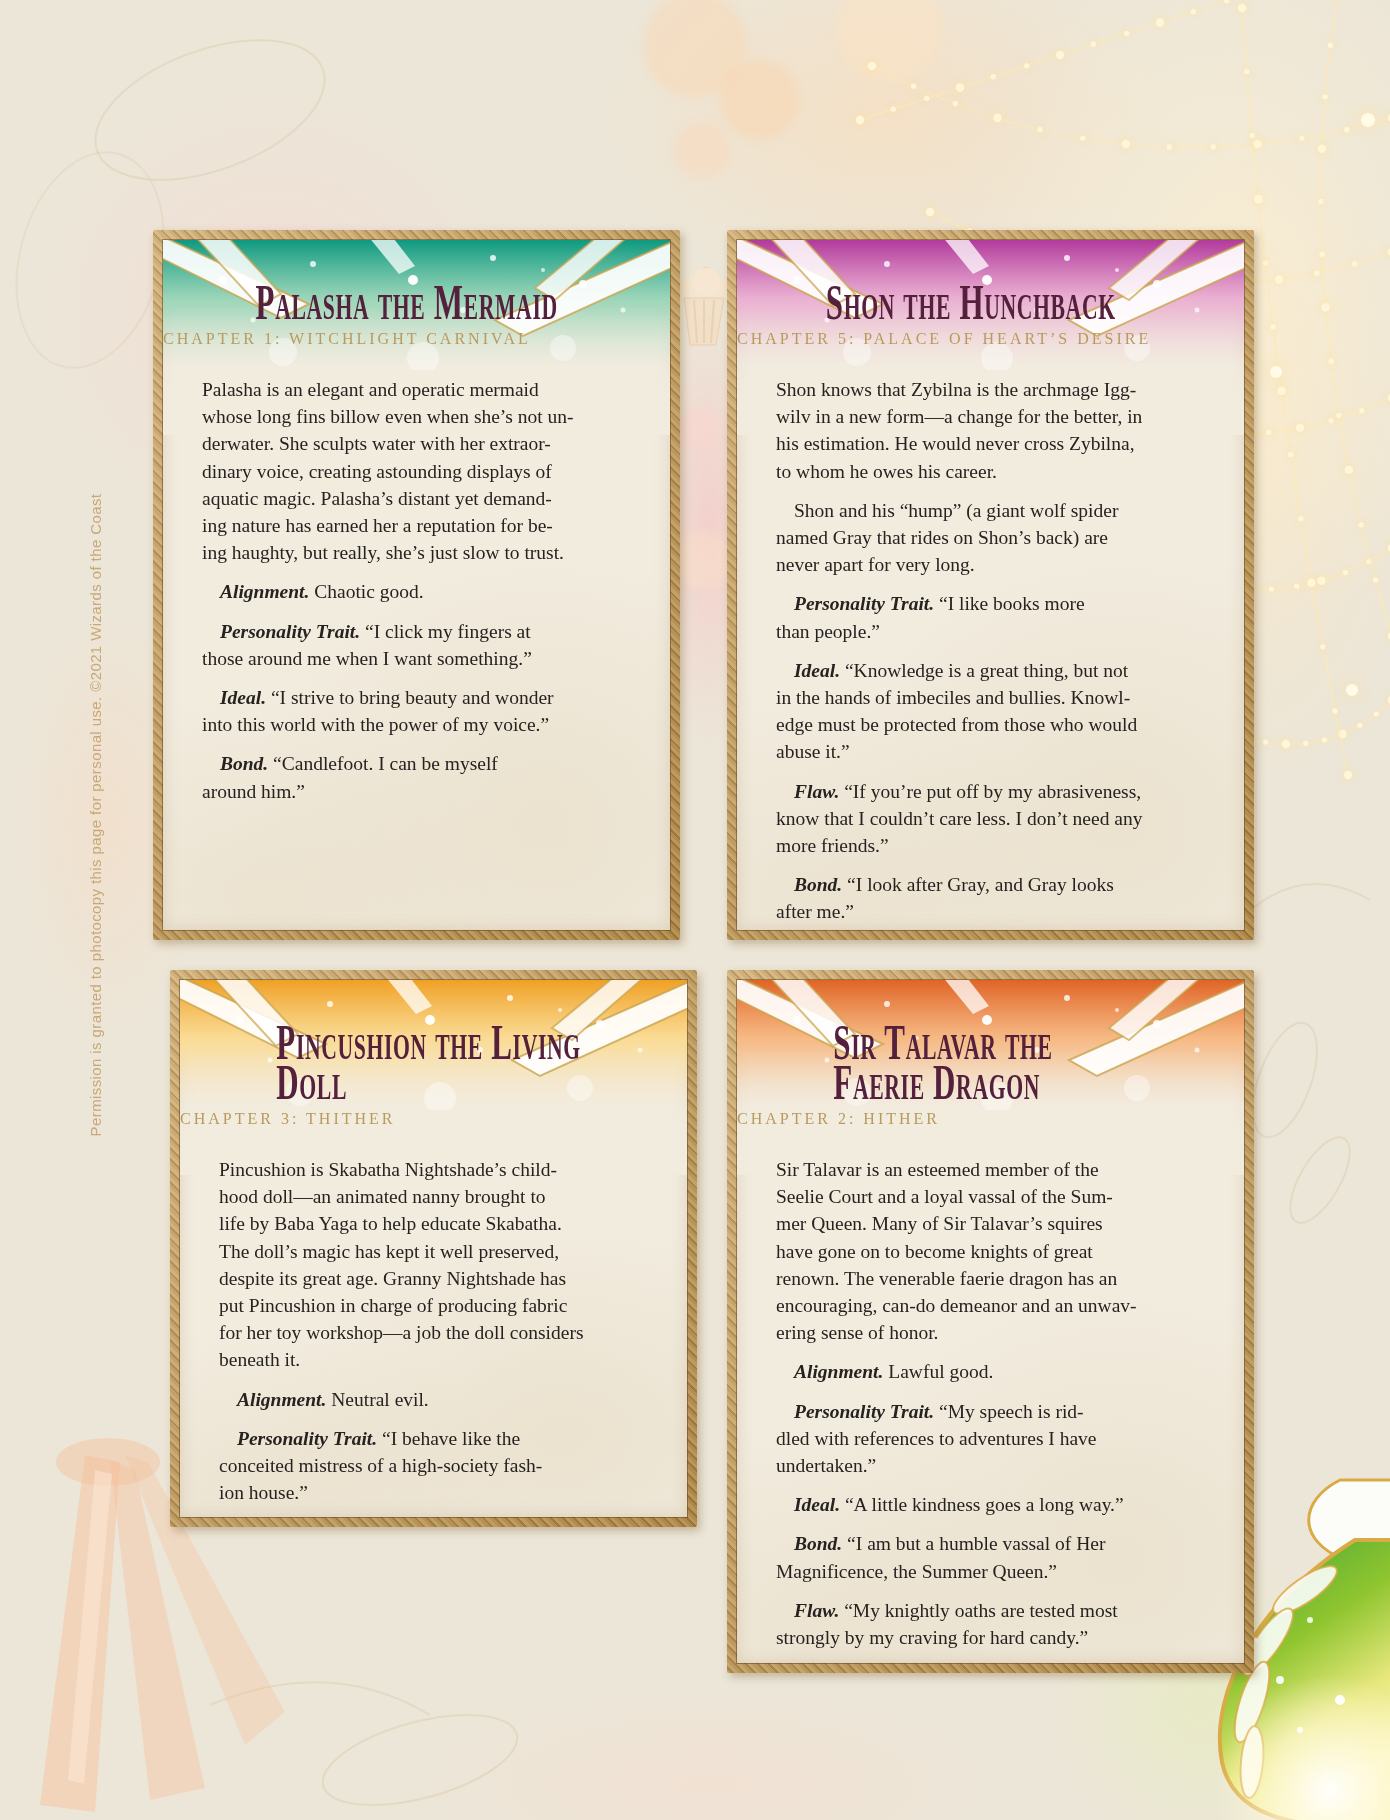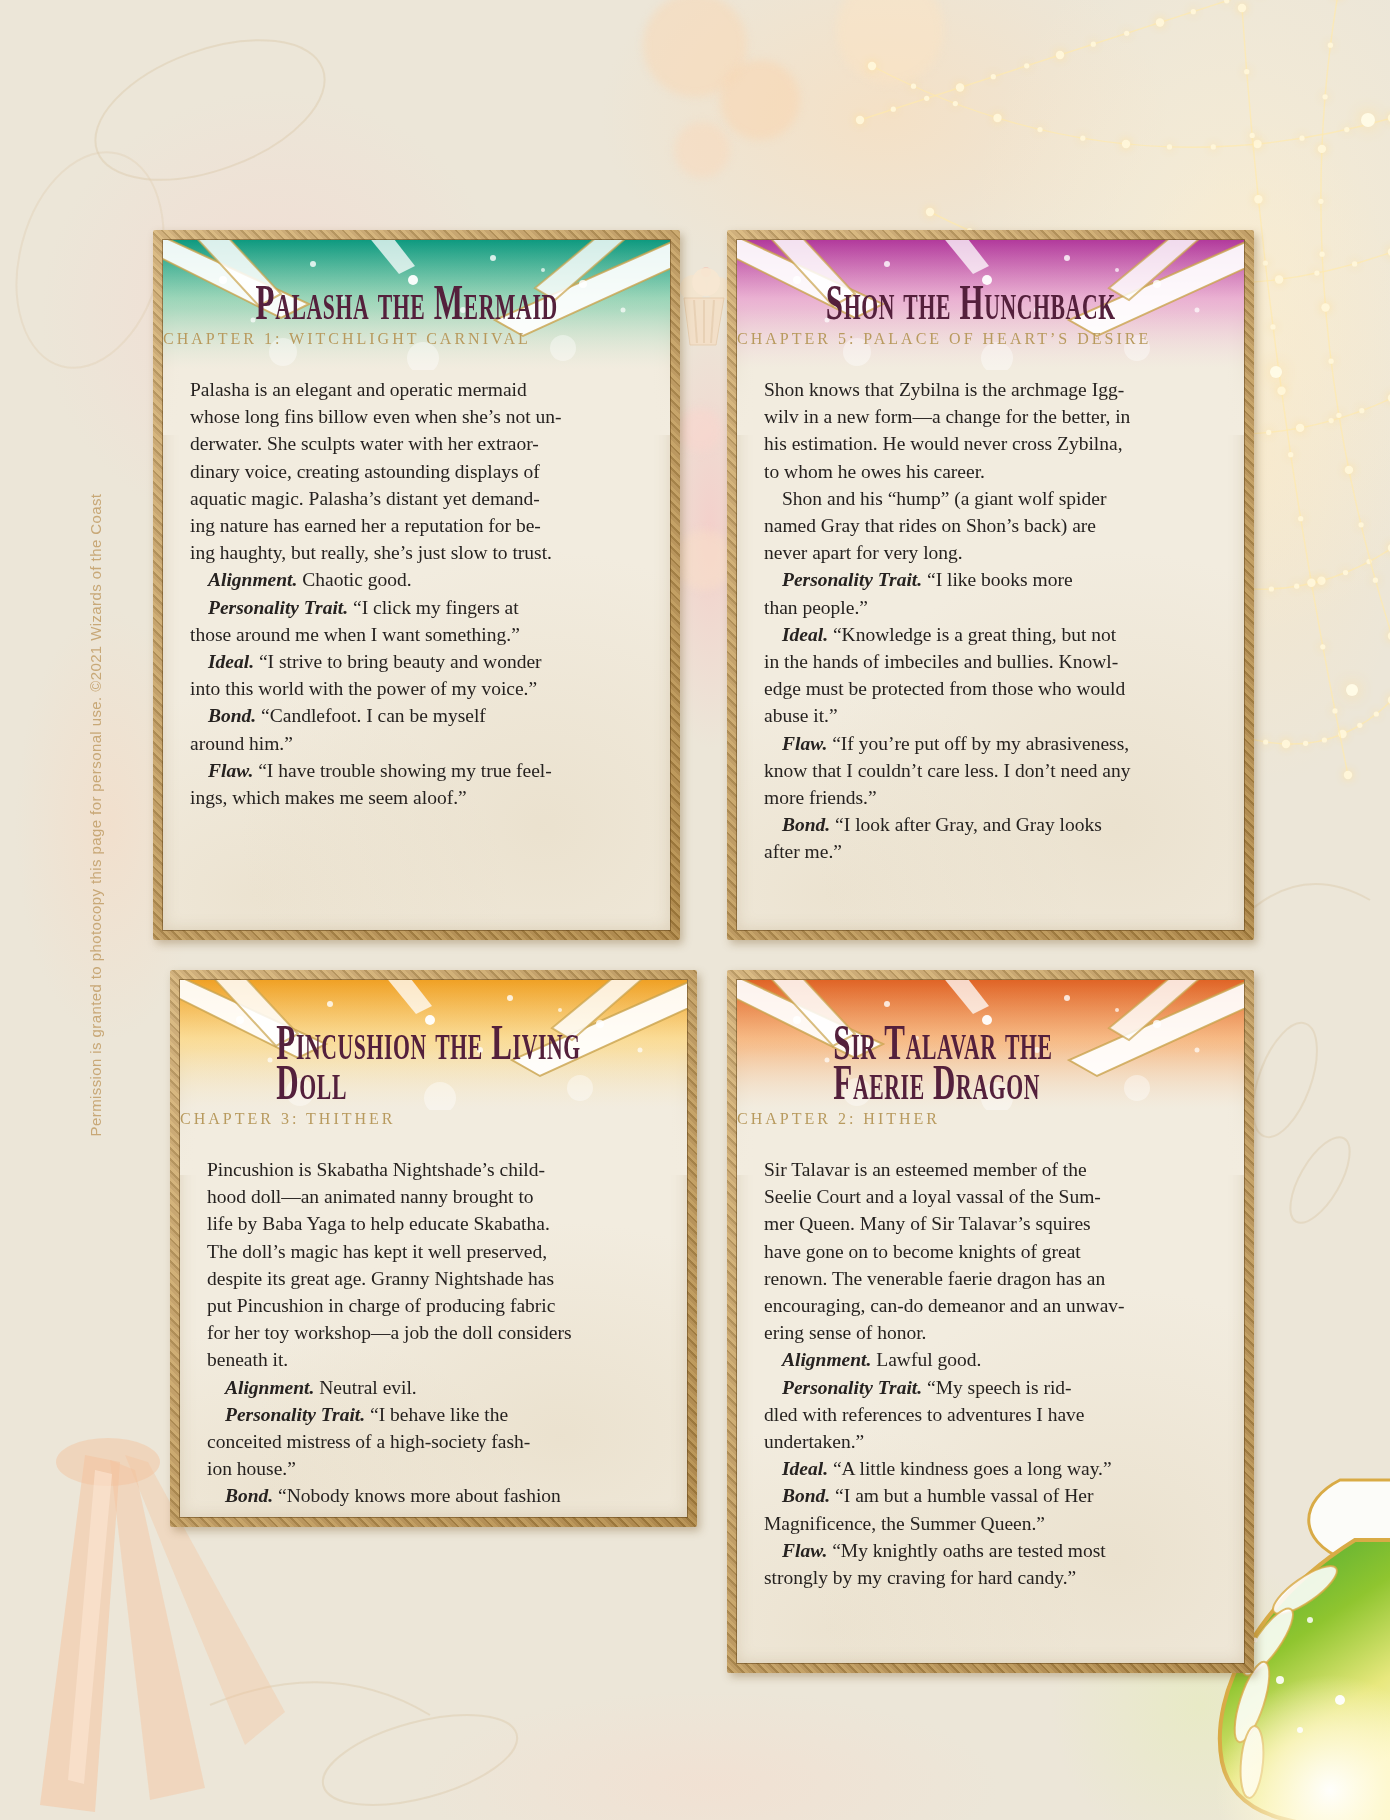--- a/index.html
+++ b/index.html
@@ -49,21 +49,21 @@
   .header-fog{position:absolute;left:0;top:0;right:0;height:195px;z-index:1;
     background:linear-gradient(180deg,rgba(242,236,223,0) 0%,rgba(242,236,223,.15) 35%,rgba(242,236,223,.92) 80%,var(--parchment,#f2ecdf) 100%);}
   .branches{position:absolute;left:0;top:0;width:100%;height:130px;z-index:2;}
   .card-head{position:relative;z-index:3;text-align:left;margin-top:42px;}
   .card-title{display:inline-block;margin:0;font-size:50px;line-height:40px;font-weight:bold;
     font-variant:small-caps;letter-spacing:1px;color:var(--title-color,#54203c);transform:scaleX(.62);transform-origin:50% 50%;}
   .card-chapter{margin-top:5px;font-size:16px;line-height:22px;letter-spacing:3px;
     text-transform:uppercase;color:var(--chapter-color,#b89a5e);}
   .card-body{position:relative;z-index:3;margin:26px 24px 0 27px;font-size:19.5px;line-height:27.2px;
     color:var(--body-color,#262220);}
-  .para{margin:0;white-space:pre-line;}
+  .para{margin:12px;white-space:pre-line;}
   .para.indent{text-indent:18px;font-family:Liberation Serif, serif;}
   .plabel{font-weight:bold;font-style:italic;}
 </style>
 </head>
 <body>
 
 <div class="page">
 
   <div class="wash" id="wash-pink-topleft"></div>
   <div class="wash" id="wash-peach-top"></div>
@@ -298,22 +298,20 @@
 aquatic magic. Palasha’s distant yet demand-
 ing nature has earned her a reputation for be-
 ing haughty, but really, she’s just slow to trust.</p>
             <p class="para indent"><b class="plabel">Alignment.</b> Chaotic good.</p>
             <p class="para indent"><b class="plabel">Personality Trait.</b> “I click my fingers at
 those around me when I want something.”</p>
             <p class="para indent"><b class="plabel">Ideal.</b> “I strive to bring beauty and wonder
 into this world with the power of my voice.”</p>
             <p class="para indent"><b class="plabel">Bond.</b> “Candlefoot. I can be myself
 around him.”</p>
-            <p class="para indent"><b class="plabel">Flaw.</b> “I have trouble showing my true feel-
-ings, which makes me seem aloof.”</p>
           </div>
     </div>
   </section>
       <section class="card">
     <div class="card-inner">
       <div class="card-header-bg" style="background: linear-gradient(rgb(178, 58, 156) 0%, rgb(233, 168, 208) 30%, rgba(242, 236, 223, 0) 66%);"></div>
       <div class="header-fog"></div>
       <svg class="branches" viewBox="0 0 507 130" preserveAspectRatio="none" xmlns="http://www.w3.org/2000/svg">
         <path d="M-6,16 L118,78 L146,64 L-6,-6 Z" fill="rgba(255,255,255,.92)" stroke="rgba(201,162,76,.8)" stroke-width="2"></path>
         <path d="M28,-8 L96,66 L118,54 L60,-8 Z" fill="rgba(255,255,255,.85)" stroke="rgba(201,162,76,.7)" stroke-width="2"></path>

